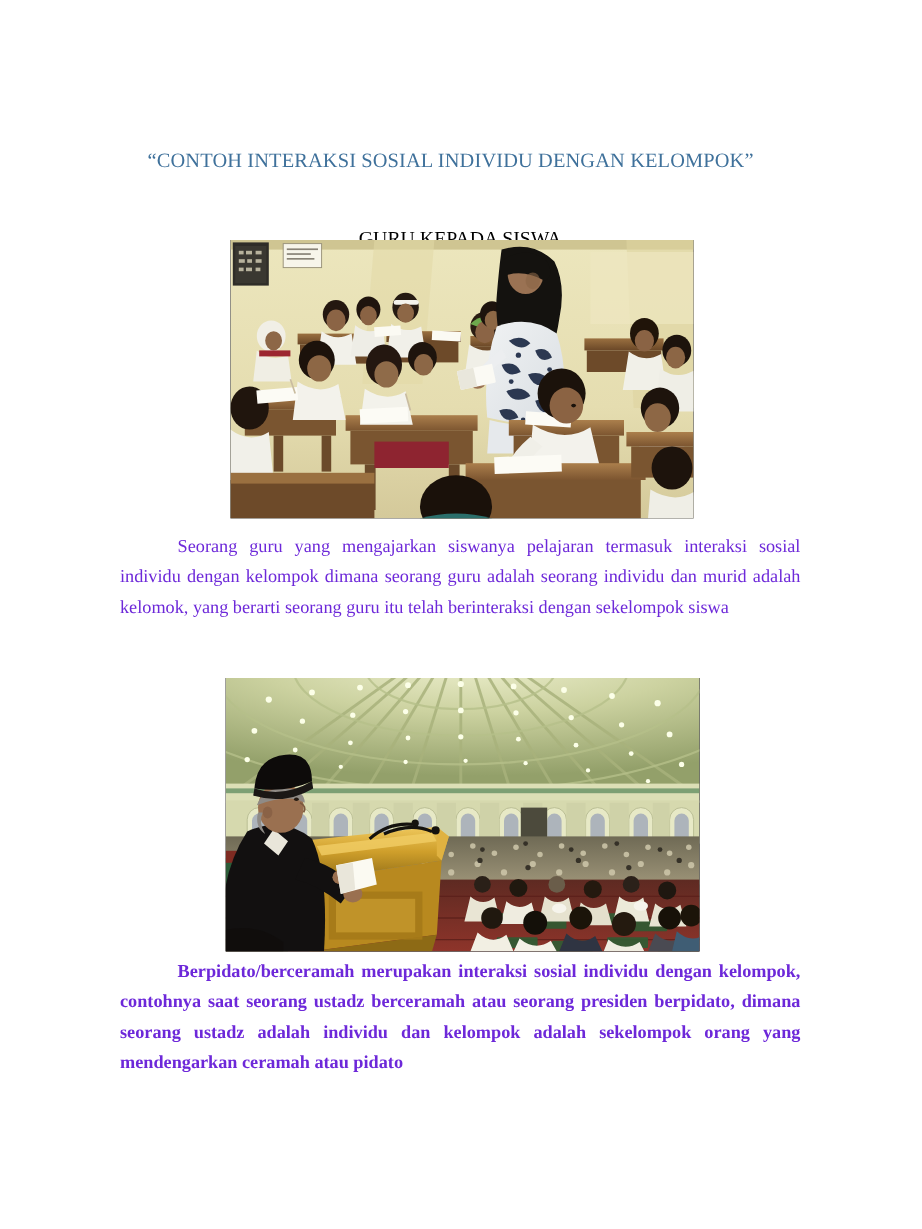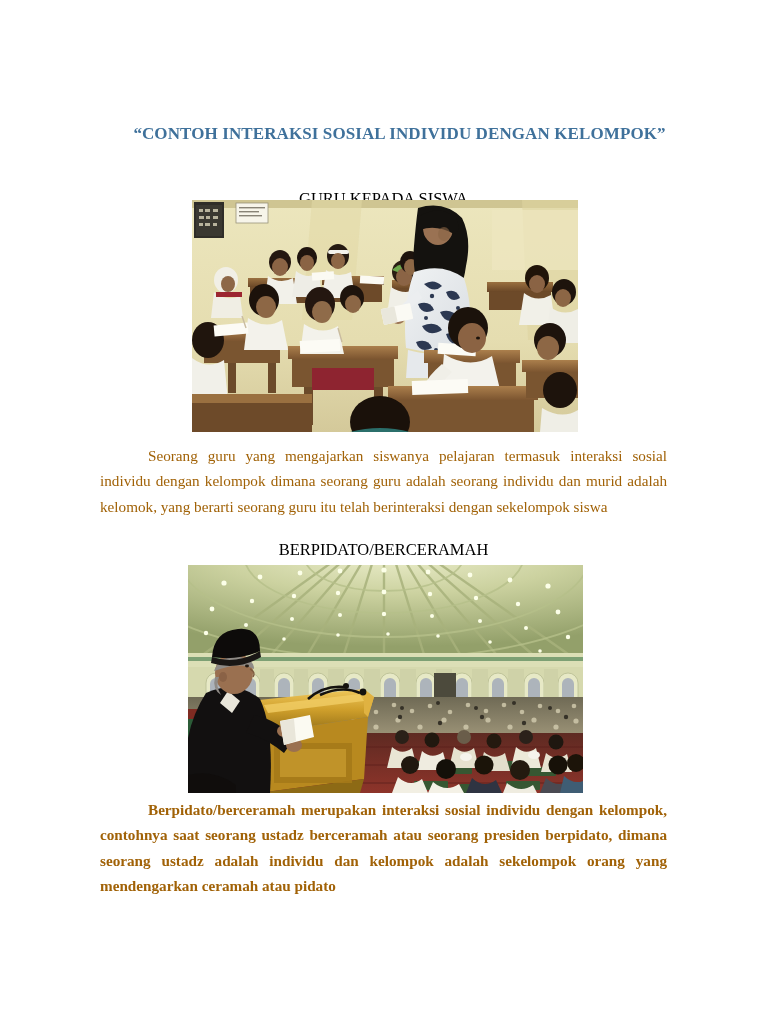--- a/index.html
+++ b/index.html
@@ -29,26 +29,26 @@
     top: 90px;
     width: 567px;
     text-align: center;
     font-size: 21px;
     font-weight: bold;
     letter-spacing: 0.3px;
     line-height: 1.15;
   }
   .doc-subtitle {
     position: absolute;
-    left: 116px;
+    left: 92px;
     top: 124px;
     width: 567px;
     text-align: center;
     font-size: 17px;
-    font-weight: bold;
+    font-weight: normal;
     letter-spacing: 0.1px;
     line-height: 1.15;
   }
   .section-heading {
     position: absolute;
     left: 100px;
     width: 567px;
     text-align: center;
     font-size: 16.5px;
     font-weight: normal;
@@ -59,21 +59,21 @@
 
   
   .body-par {
     position: absolute;
     left: 100px;
     width: 567px;
     font-size: 15.2px;
     line-height: 25.3px;
     text-align: justify;
     text-indent: 48px;
-    color: #a16207;
+    color: #6d28d9;
   }
   #par-1 { top: 443px; }
   #par-2 { top: 797px; font-weight: bold; }
 
   
   .photo {
     position: absolute;
     overflow: hidden;
     background: #222;
   }
@@ -312,21 +312,20 @@
         <path d="M158 232 q30 -8 60 0 l4 12 h-68z" fill="#2b6f6b"></path>
       </g>
 
       <rect x="0" y="200" width="120" height="32" fill="#6d4a29"></rect>
       <rect x="0" y="194" width="120" height="9" fill="#9a7040"></rect>
     </svg>
   </div>
 
   <div class="body-par" id="par-1">Seorang guru yang mengajarkan siswanya pelajaran termasuk interaksi sosial individu dengan kelompok  dimana seorang guru adalah seorang individu dan murid adalah kelomok, yang berarti seorang guru itu telah  berinteraksi dengan sekelompok siswa</div>
 
-  <div class="section-heading" id="heading-2">BERPIDATO/BERCERAMAH</div>
 
   <div class="photo" id="photo-mosque">
     <svg viewBox="0 0 395 228" preserveAspectRatio="none">
       <defs>
         <radialGradient id="domeGrad" cx="52%" cy="-15%" r="100%">
           <stop offset="0%" stop-color="#eef0cf"></stop>
           <stop offset="45%" stop-color="#ccd2a0"></stop>
           <stop offset="100%" stop-color="#93a06a"></stop>
         </radialGradient>
         <linearGradient id="goldGrad" x1="0" y1="0" x2="0" y2="1">

